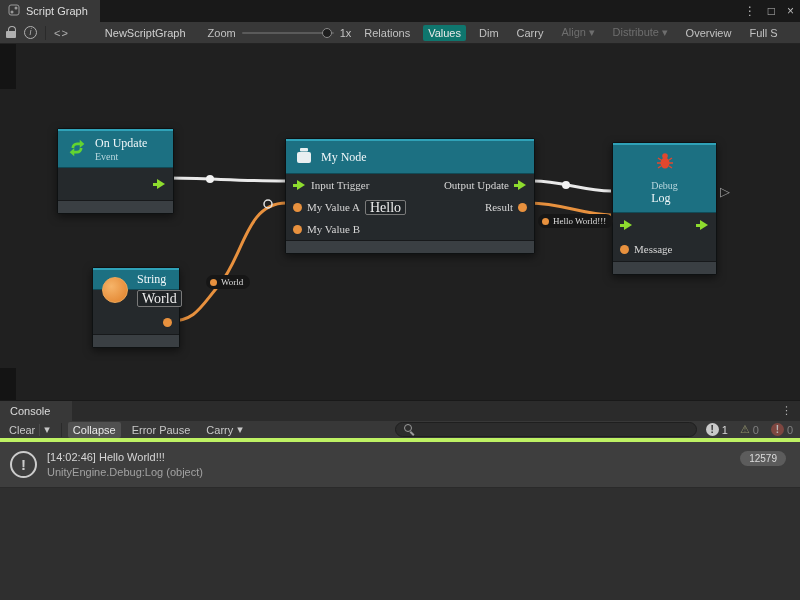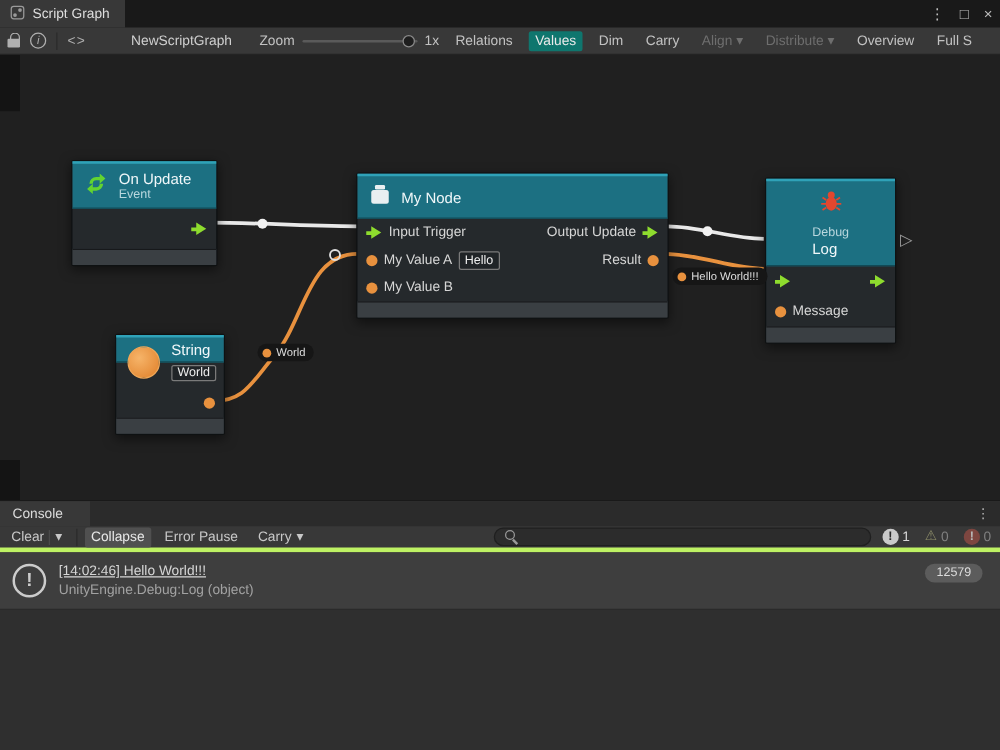--- a/index.html
+++ b/index.html
@@ -30,36 +30,36 @@
   .zoom-wrap{display:flex; align-items:center; gap:6px; margin-left:14px;}
   .zoom-track{position:relative; width:92px; height:2px; background:#5a5a5a; border-radius:1px;}
   .zoom-handle{position:absolute; left:80px; top:-4px; width:10px; height:10px; border-radius:50%; background:#1e1e1e; border:1px solid #8a8a8a;}
   .lock-icon{position:relative; width:10px; height:13px;}
   .lock-icon::before{content:""; position:absolute; left:1.5px; top:0; width:6px; height:6px; border:1.5px solid #b0b0b0; border-bottom:none; border-radius:4px 4px 0 0;}
   .lock-icon::after{content:""; position:absolute; left:0; top:5px; width:10px; height:7px; background:#b0b0b0; border-radius:1px;}
   .info-icon{width:13px; height:13px; border:1px solid #b0b0b0; border-radius:50%; color:#b0b0b0; font-size:9px; line-height:11px; text-align:center; font-style:italic;}
   .code-icon{color:#b0b0b0; letter-spacing:1px;}
 
   
-  .graph{position:relative; height:356px; background:#202020; overflow:hidden;}
+  .graph{position:relative; height:356px; background:#202020; overflow:hidden;font-family:Liberation Serif, serif;}
   .edge-rect{position:absolute; left:0; width:16px; background:#141414;}
   .wire-layer{position:absolute; left:0; top:0; pointer-events:none;}
 
   .node{position:absolute; border:1px solid #0e1112; border-radius:2px; background:#25292c; box-shadow:0 3px 9px rgba(0,0,0,.5); color:#d6d6d6;}
   .node-header{background:var(--teal); border-top:2px solid var(--teal-light); border-bottom:1px solid #114a56; display:flex; align-items:center; gap:7px; padding:5px 8px;}
   .node-title{color:#f0f7f9; font-size:12px;}
   .node-sub{color:#b9d7de; font-size:10px;}
   .node-footer{height:13px; background:#3a3f43; border-top:1px solid #17191b;}
   .port-row{display:flex; justify-content:space-between; align-items:center; height:22px; padding:0 7px; gap:16px;}
   .port{display:flex; align-items:center; gap:5px; white-space:nowrap;}
   .value-dot{width:9px; height:9px; border-radius:50%; background:var(--orange); flex:0 0 auto;}
   .flow-arrow{position:relative; width:13px; height:11px; flex:0 0 auto;}
   .flow-arrow::before{content:""; position:absolute; left:0; top:4px; width:5px; height:3px; background:var(--green);}
   .flow-arrow::after{content:""; position:absolute; left:4px; top:0; width:0; height:0; border-left:8px solid var(--green); border-top:5.5px solid transparent; border-bottom:5.5px solid transparent;}
-  .field{background:#202427; border:1px solid #7a7a7a; border-radius:2px; padding:0 4px; height:15px; line-height:14px; font-size:10px; color:#eeeeee;}
+  .field{background:#202427; border:1px solid #7a7a7a; border-radius:2px; padding:0 4px; height:15px; line-height:14px; font-size:14px; color:#eeeeee;}
   .string-icon{position:absolute; left:9px; top:9px; width:26px; height:26px; border-radius:50%; background:radial-gradient(circle at 35% 35%, #f6b469, #e07f28); border:1px solid #f0a757;}
   .wire-label{position:absolute; background:#161616; border-radius:8px; display:flex; align-items:center; gap:4px; padding:2px 7px 2px 4px; font-size:9px; color:#dddddd;}
   .play-glyph{position:absolute; color:#9a9a9a; font-size:13px;}
 
   
   .console{height:200px; background:#383838; border-top:1px solid #191919;}
   .ctabs{position:relative; height:20px; background:#2b2b2b; display:flex; align-items:center;}
   .ctab{height:20px; background:#383838; display:flex; align-items:center; padding:0 22px 0 10px; color:#dcdcdc;}
   .ctabs .menu{position:absolute; right:8px; top:3px; color:#b5b5b5;}
   .ctoolbar{height:21px; background:#383838; border-bottom:4px solid #bef264; display:flex; align-items:center; padding:0 4px; gap:6px;}
@@ -74,21 +74,21 @@
   .search-icon::after{content:""; position:absolute; left:7px; top:7px; width:4.5px; height:1.6px; background:#9a9a9a; transform:rotate(45deg); transform-origin:0 0;}
   .count-group{display:flex; align-items:center; gap:3px; padding:0 3px;}
   .badge-log{width:13px; height:13px; border-radius:50%; background:#cacaca; color:#282828; font-size:10px; font-weight:bold; text-align:center; line-height:13px;}
   .badge-warn{color:#8f8f6a; font-size:11px; line-height:13px;}
   .badge-err{width:13px; height:13px; border-radius:50%; background:#8f4a42; color:#d8d8d8; font-size:10px; font-weight:bold; text-align:center; line-height:13px; opacity:.8;}
   .count-num{color:#d8d8d8;}
   .count-num.dim{color:#808080;}
   .clist{position:relative; height:158px; background:#2f2f2f;}
   .centry{position:relative; height:46px; background:#3e3e3e; border-bottom:1px solid #2a2a2a; display:flex; align-items:center; gap:10px; padding:0 10px;}
   .centry-icon{width:27px; height:27px; border:2px solid #cccccc; border-radius:50%; color:#cccccc; font-weight:bold; font-size:15px; text-align:center; line-height:23px; flex:0 0 auto;}
-  .centry-line1{color:#d6d6d6;text-decoration:underline;}
+  .centry-line1{color:#d6d6d6;}
   .centry-line2{color:#a2a2a2; margin-top:3px;}
   .centry-badge{position:absolute; right:14px; top:9px; background:#5c5c5c; color:#dcdcdc; border-radius:8px; padding:2px 9px; font-size:10px;}
 </style>
 </head>
 <body>
 
 <div class="app">
 
   <div class="tabbar">
     <div class="tab">

